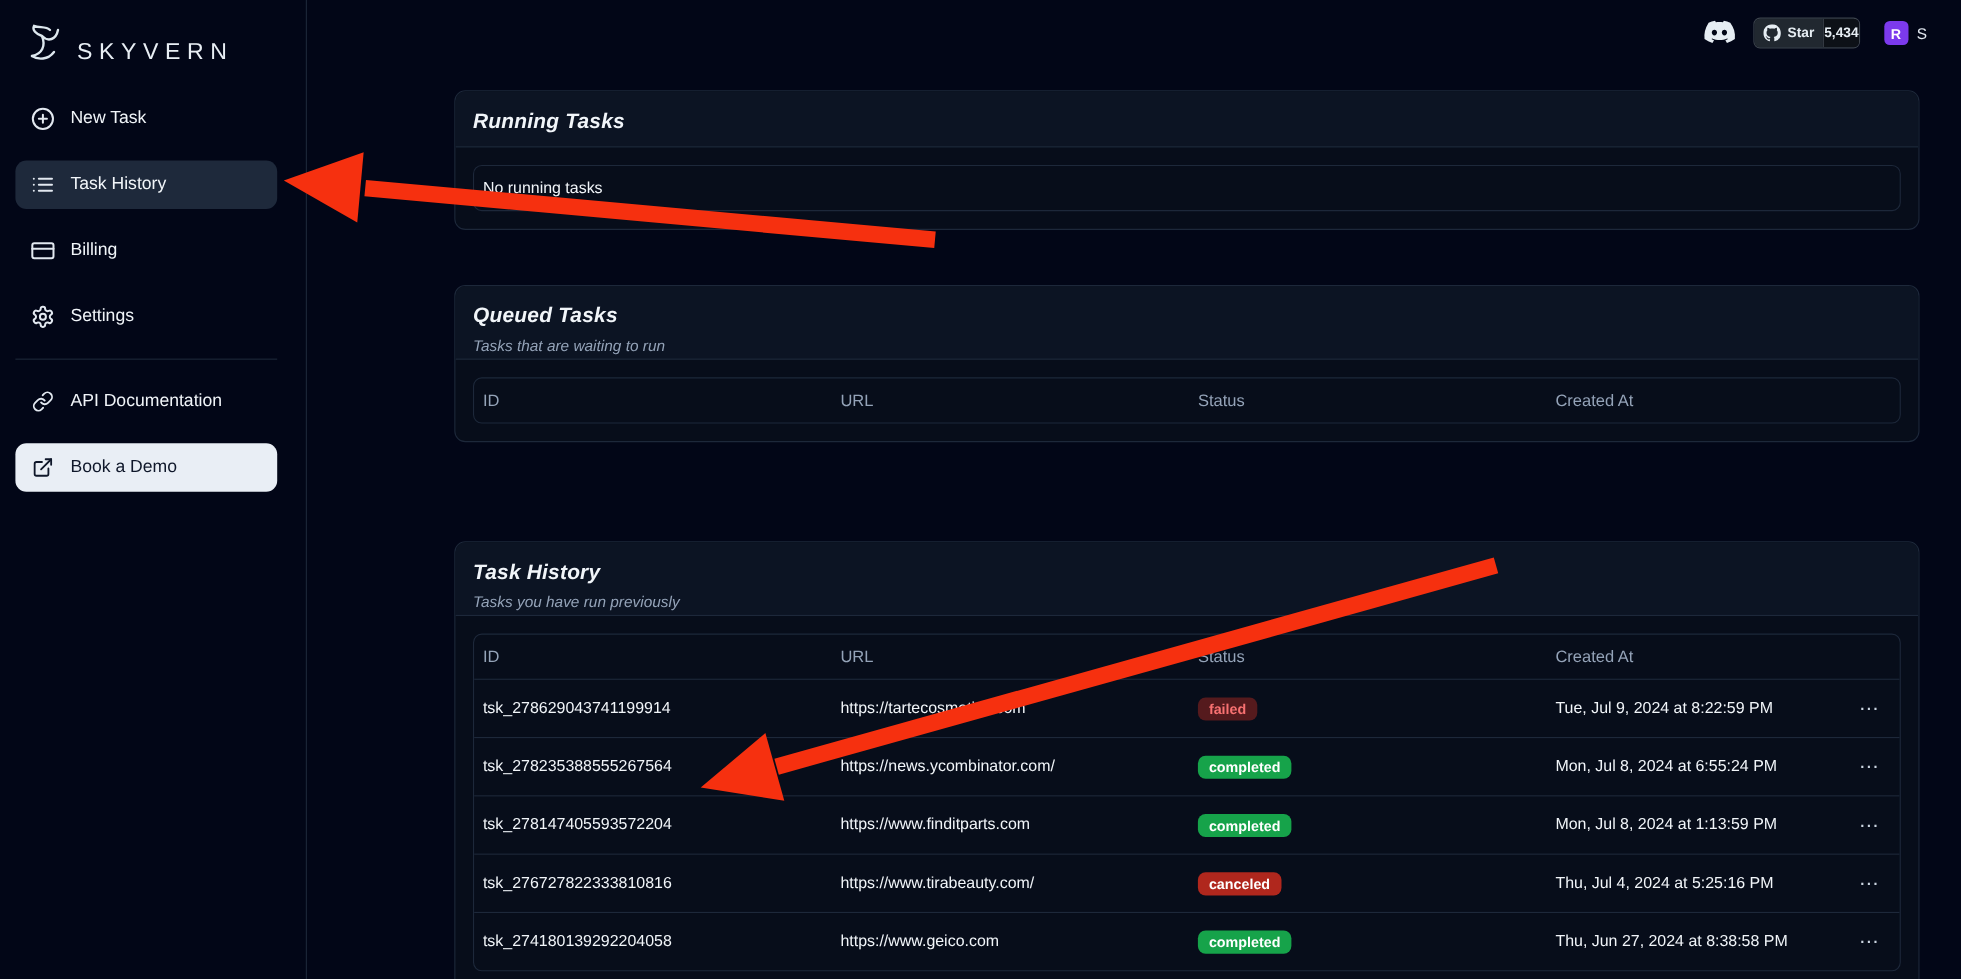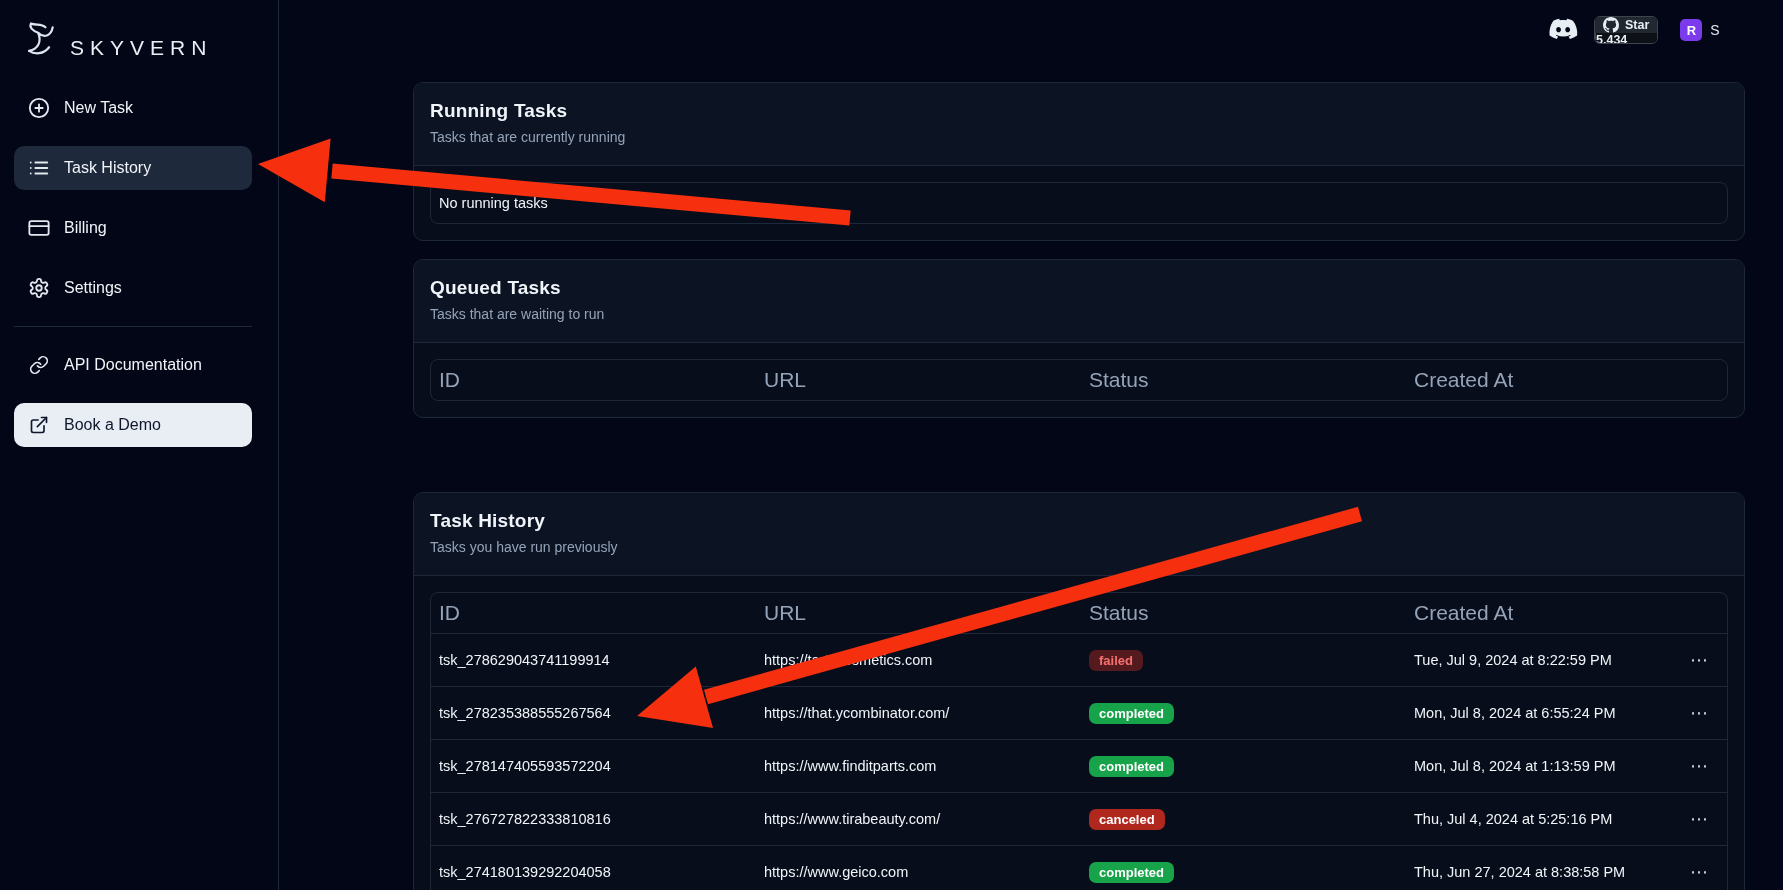--- a/index.html
+++ b/index.html
@@ -31,47 +31,47 @@
   .nav-item .nicon{width:22px;height:22px;display:flex;align-items:center;justify-content:center;flex:0 0 22px;}
   .nav-item svg{stroke:#e2e8f0;}
   .sidebar-divider{border:none;border-top:1px solid var(--line);margin:12px 12px 16px 0;}
   .nav-item.demo-btn{background:var(--demo-bg);color:#0f172a;font-weight:500;}
   .nav-item.demo-btn svg{stroke:#0f172a;}
   
   .topbar{position:absolute;top:16px;left:1548px;display:flex;align-items:center;}
   .discord-btn{background:none;border:none;padding:0;margin-right:16px;cursor:pointer;display:flex;color:#e6edf3;}
   .gh-widget{
     display:flex;align-items:stretch;height:28px;border:1px solid #3d444d;border-radius:6px;
-    overflow:hidden;font-size:12.5px;font-weight:700;cursor:pointer;margin-right:22px;flex-direction:column;
+    overflow:hidden;font-size:12.5px;font-weight:700;cursor:pointer;margin-right:22px;
   }
   .gh-left{display:flex;align-items:center;gap:6px;padding:0 8px;background:#212830;color:#e6edf3;}
   .gh-right{display:flex;align-items:center;padding:0 0;background:#0d1117;color:#e6edf3;border-left:1px solid #3d444d;}
   .avatar{
     width:22px;height:22px;border-radius:5px;background:var(--avatar-bg);color:#fff;
     font-size:13px;font-weight:700;display:flex;align-items:center;justify-content:center;
     margin-right:8px;cursor:pointer;
   }
   .partial-name{font-size:14px;color:#e2e8f0;white-space:nowrap;}
   
   main{position:absolute;left:413px;top:0;width:1332px;height:890px;}
   .card{
     position:absolute;left:0;width:1332px;background:var(--card-bg);
     border:1px solid var(--line);border-radius:10px;overflow:hidden;
   }
   #card-running{top:82px;}
   #card-queued{top:259px;}
   #card-history{top:492px;}
-  .card-header{padding:17px 16px 20px;border-bottom:1px solid var(--line);background:var(--card-header-bg);}
+  .card-header{padding:17px 16px 4px;border-bottom:1px solid var(--line);background:var(--card-header-bg);font-style:italic;}
   .card-title{font-size:19px;font-weight:700;margin:0 0 7px;letter-spacing:.2px;color:var(--text);}
   .card-sub{font-size:14px;color:var(--muted);}
   .card-body{padding:16px;}
   .tablebox{border:1px solid var(--line);border-radius:8px;overflow:hidden;}
   .trow{display:flex;align-items:center;min-height:40px;border-top:1px solid var(--line);font-size:14.5px;}
   .trow:first-child{border-top:none;}
-  .trow.head{color:var(--muted);font-size:21px;}
+  .trow.head{color:var(--muted);font-size:15px;}
   .trow.data{min-height:53px;cursor:pointer;}
   .cell{padding:0 8px;}
   .c-id{width:325px;}
   .c-url{width:325px;}
   .c-status{width:325px;}
   .c-created{flex:1;}
   .c-actions{width:56px;display:flex;justify-content:center;}
   .badge{display:inline-block;padding:3px 10px;border-radius:7px;font-size:13px;font-weight:700;}
   .badge-completed{background:var(--green);color:#ffffff;}
   .badge-failed{background:var(--failed-bg);color:var(--failed-text);}
@@ -183,21 +183,20 @@
     <span>R</span>
   </div>
   <span class="partial-name">S</span>
 </header>
 
 <main>
 
   <section class="card" id="card-running">
     <div class="card-header">
       <h2 class="card-title">Running Tasks</h2>
-      <div class="card-sub">Tasks that are currently running</div>
     </div>
     <div class="card-body">
       <div class="tablebox">
         <div class="trow">
           <div class="cell">No running tasks</div>
         </div>
       </div>
     </div>
   </section>
 
@@ -238,21 +237,21 @@
           <div class="cell c-url">https://tartecosmetics.com</div>
           <div class="cell c-status"><span class="badge badge-failed">failed</span></div>
           <div class="cell c-created">Tue, Jul 9, 2024 at 8:22:59 PM</div>
           <div class="cell c-actions">
               <button class="actions-btn">⋯</button>
             </div>
         </div>
 
         <div class="trow data">
           <div class="cell c-id">tsk_278235388555267564</div>
-          <div class="cell c-url">https://that.ycombinator.com/</div>
+          <div class="cell c-url">https://news.ycombinator.com/</div>
           <div class="cell c-status"><span class="badge badge-completed">completed</span></div>
           <div class="cell c-created">Mon, Jul 8, 2024 at 6:55:24 PM</div>
           <div class="cell c-actions">
               <button class="actions-btn">⋯</button>
             </div>
         </div>
 
         <div class="trow data">
           <div class="cell c-id">tsk_278147405593572204</div>
           <div class="cell c-url">https://www.finditparts.com</div>

